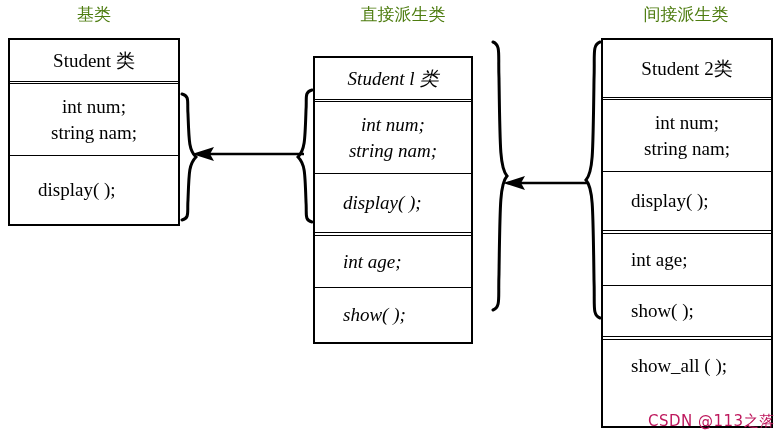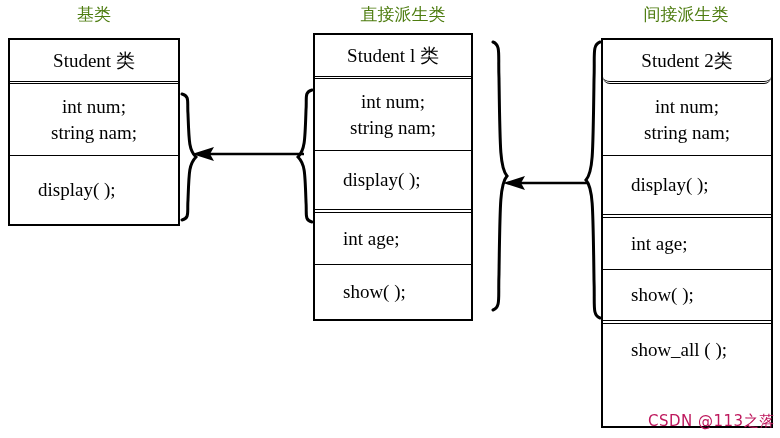--- a/index.html
+++ b/index.html
@@ -39,21 +39,21 @@
   #title-indirect  { left: 600px; top: 3px;  width: 172px; }
 
   
   .class-box {
     position: absolute;
     border: 2px solid #000;
     box-sizing: border-box;
     background: #fff;
   }
   #box-base     { left: 8px;   top: 38px; width: 172px; height: 188px; }
-  #box-direct   { left: 313px; top: 33px; width: 160px; height: 288px; }
+  #box-direct   { left: 313px; top: 56px; width: 160px; height: 288px; font-style: italic; }
   #box-indirect { left: 601px; top: 38px; width: 172px; height: 390px; }
 
   .row {
     box-sizing: border-box;
     border-bottom: 1px solid #000;
     padding: 0 28px;
     display: flex;
     align-items: center;
     font-size: 19px;
     line-height: 1.15;
@@ -79,21 +79,21 @@
   #box-base .r-name   { height: 44px; }
   #box-base .r-data   { height: 72px; }
   #box-base .r-func   { height: 68px; }
 
   #box-direct .r-name { height: 44px; }
   #box-direct .r-data { height: 72px; }
   #box-direct .r-func { height: 62px; }
   #box-direct .r-age  { height: 52px; }
   #box-direct .r-show { height: 54px; }
 
-  #box-indirect .r-name { height: 44px; border-radius: 7px; }
+  #box-indirect .r-name { height: 60px; }
   #box-indirect .r-data { height: 72px; }
   #box-indirect .r-func { height: 62px; }
   #box-indirect .r-age  { height: 52px; }
   #box-indirect .r-show { height: 54px; }
   #box-indirect .r-score{ height: 50px; }
   #box-indirect .r-sall { height: 52px; }
 
   
   .brace {
     position: absolute;

